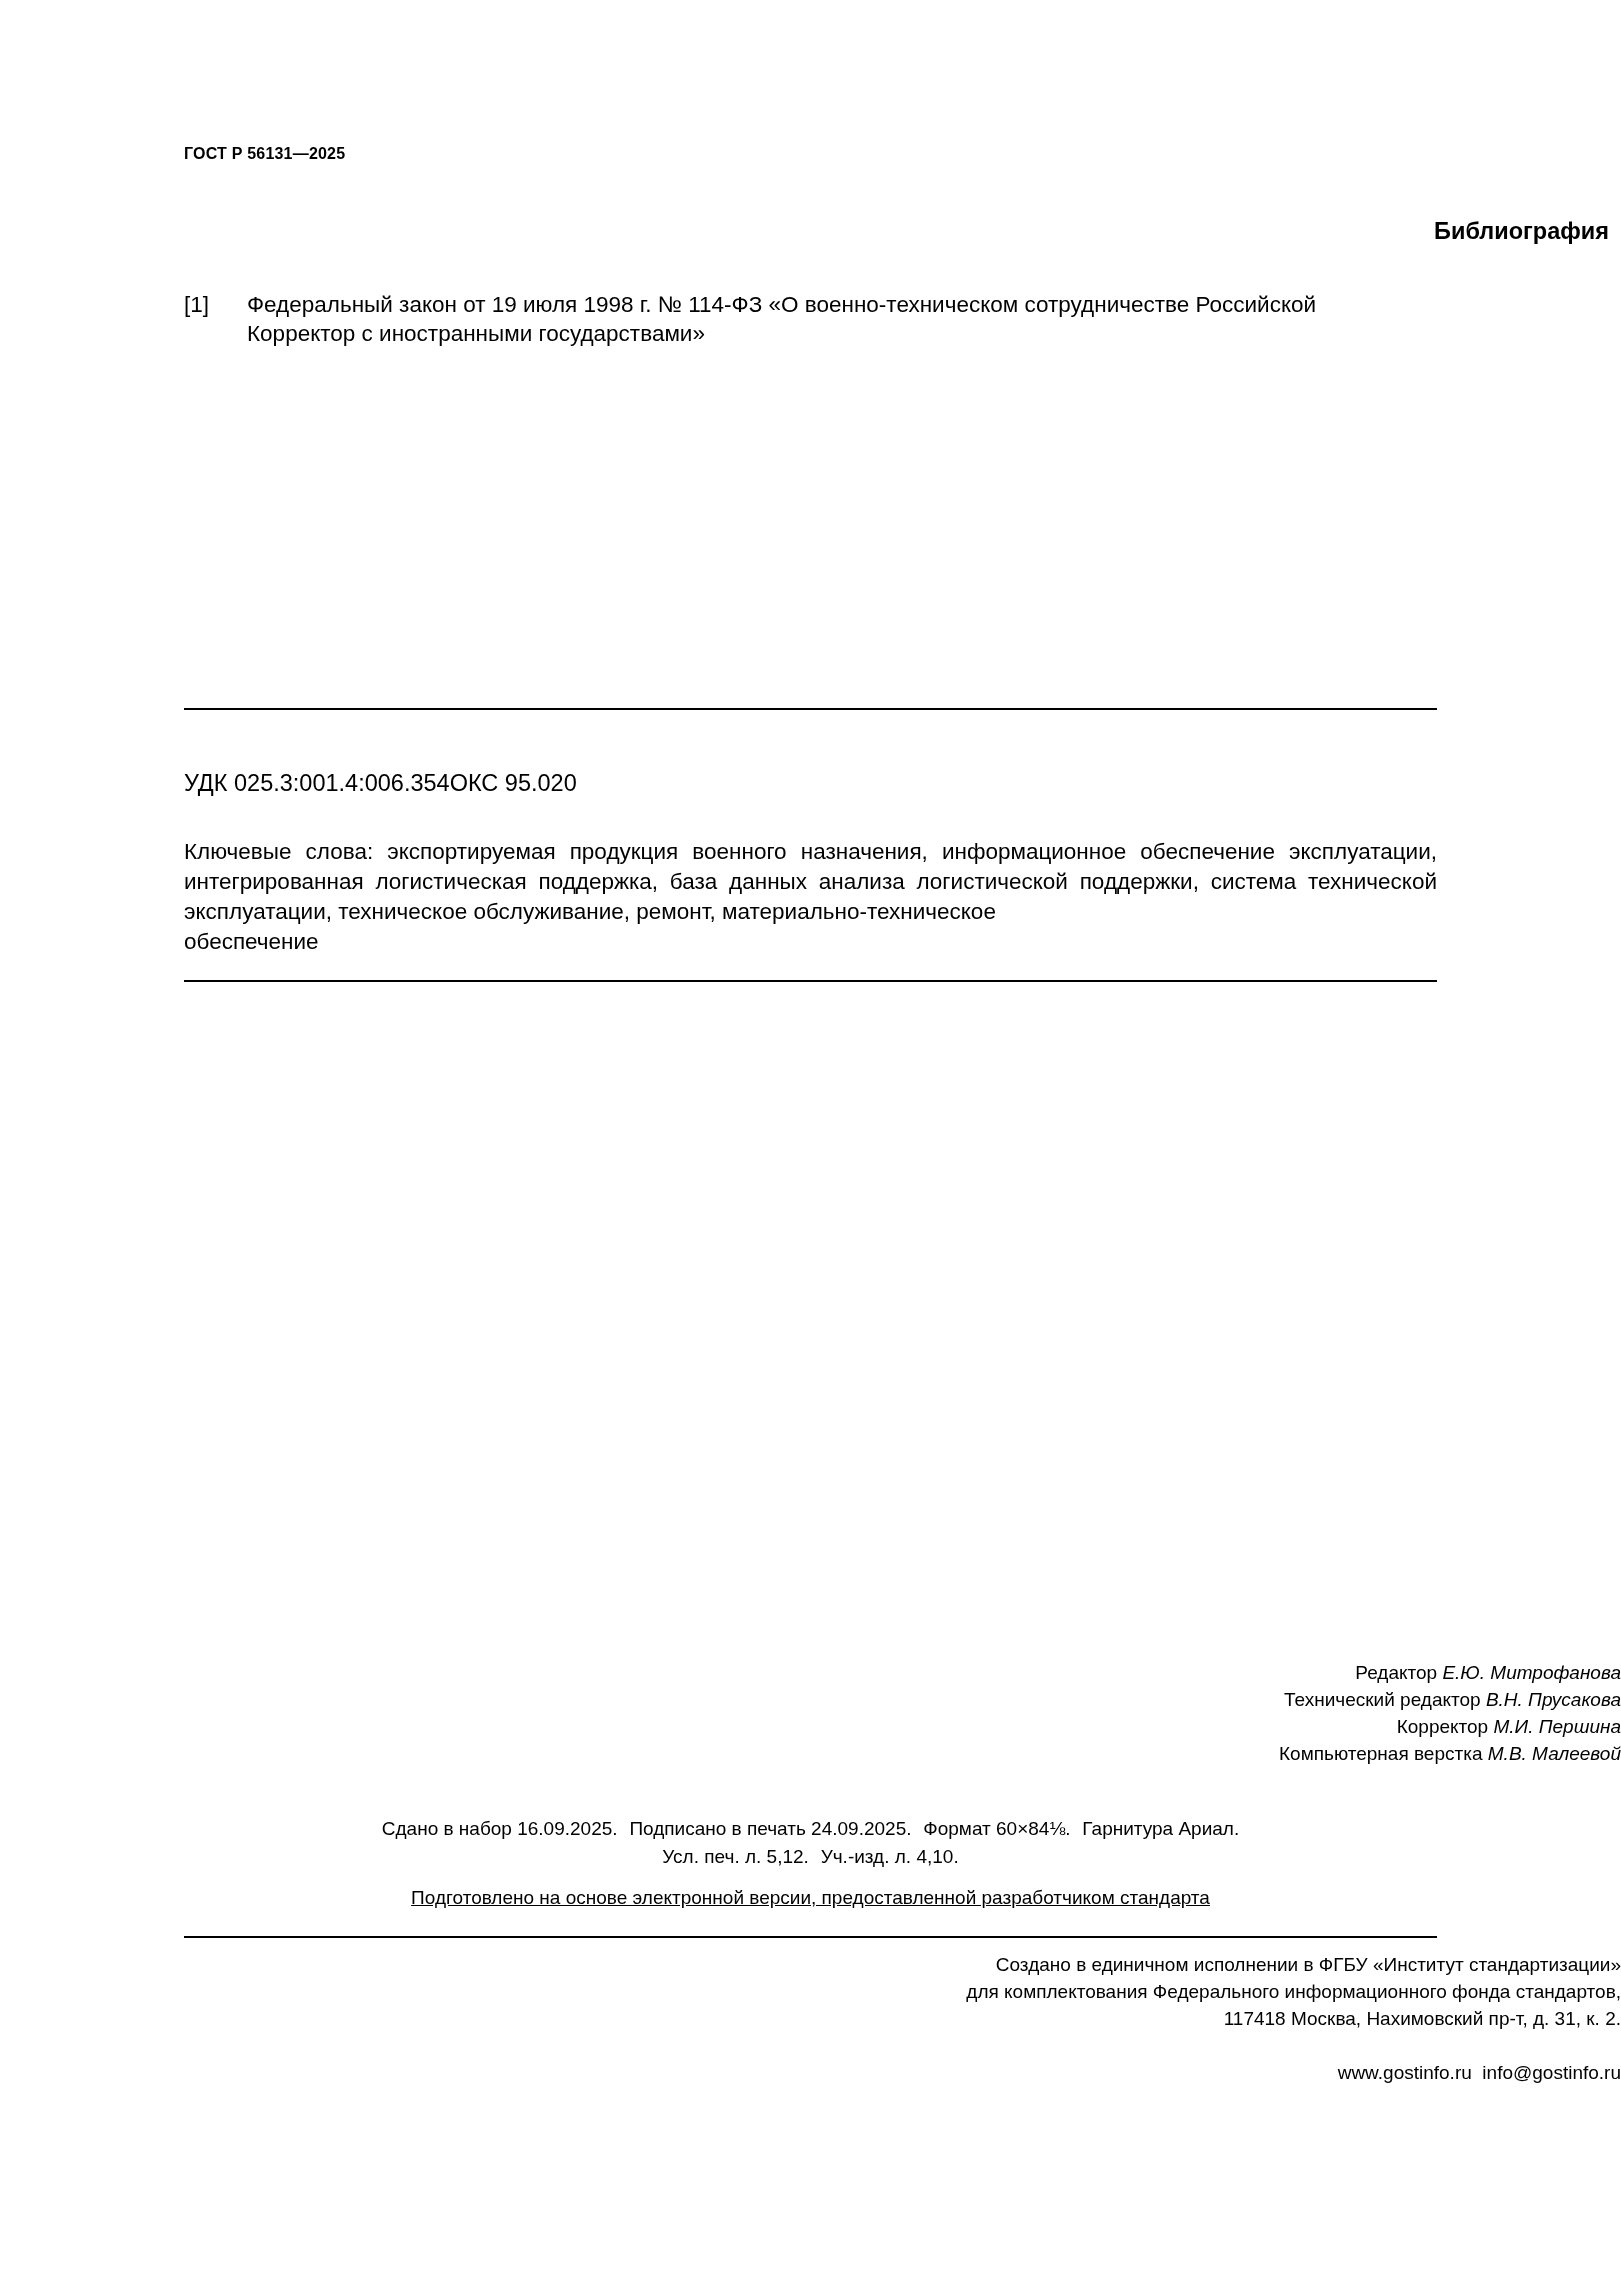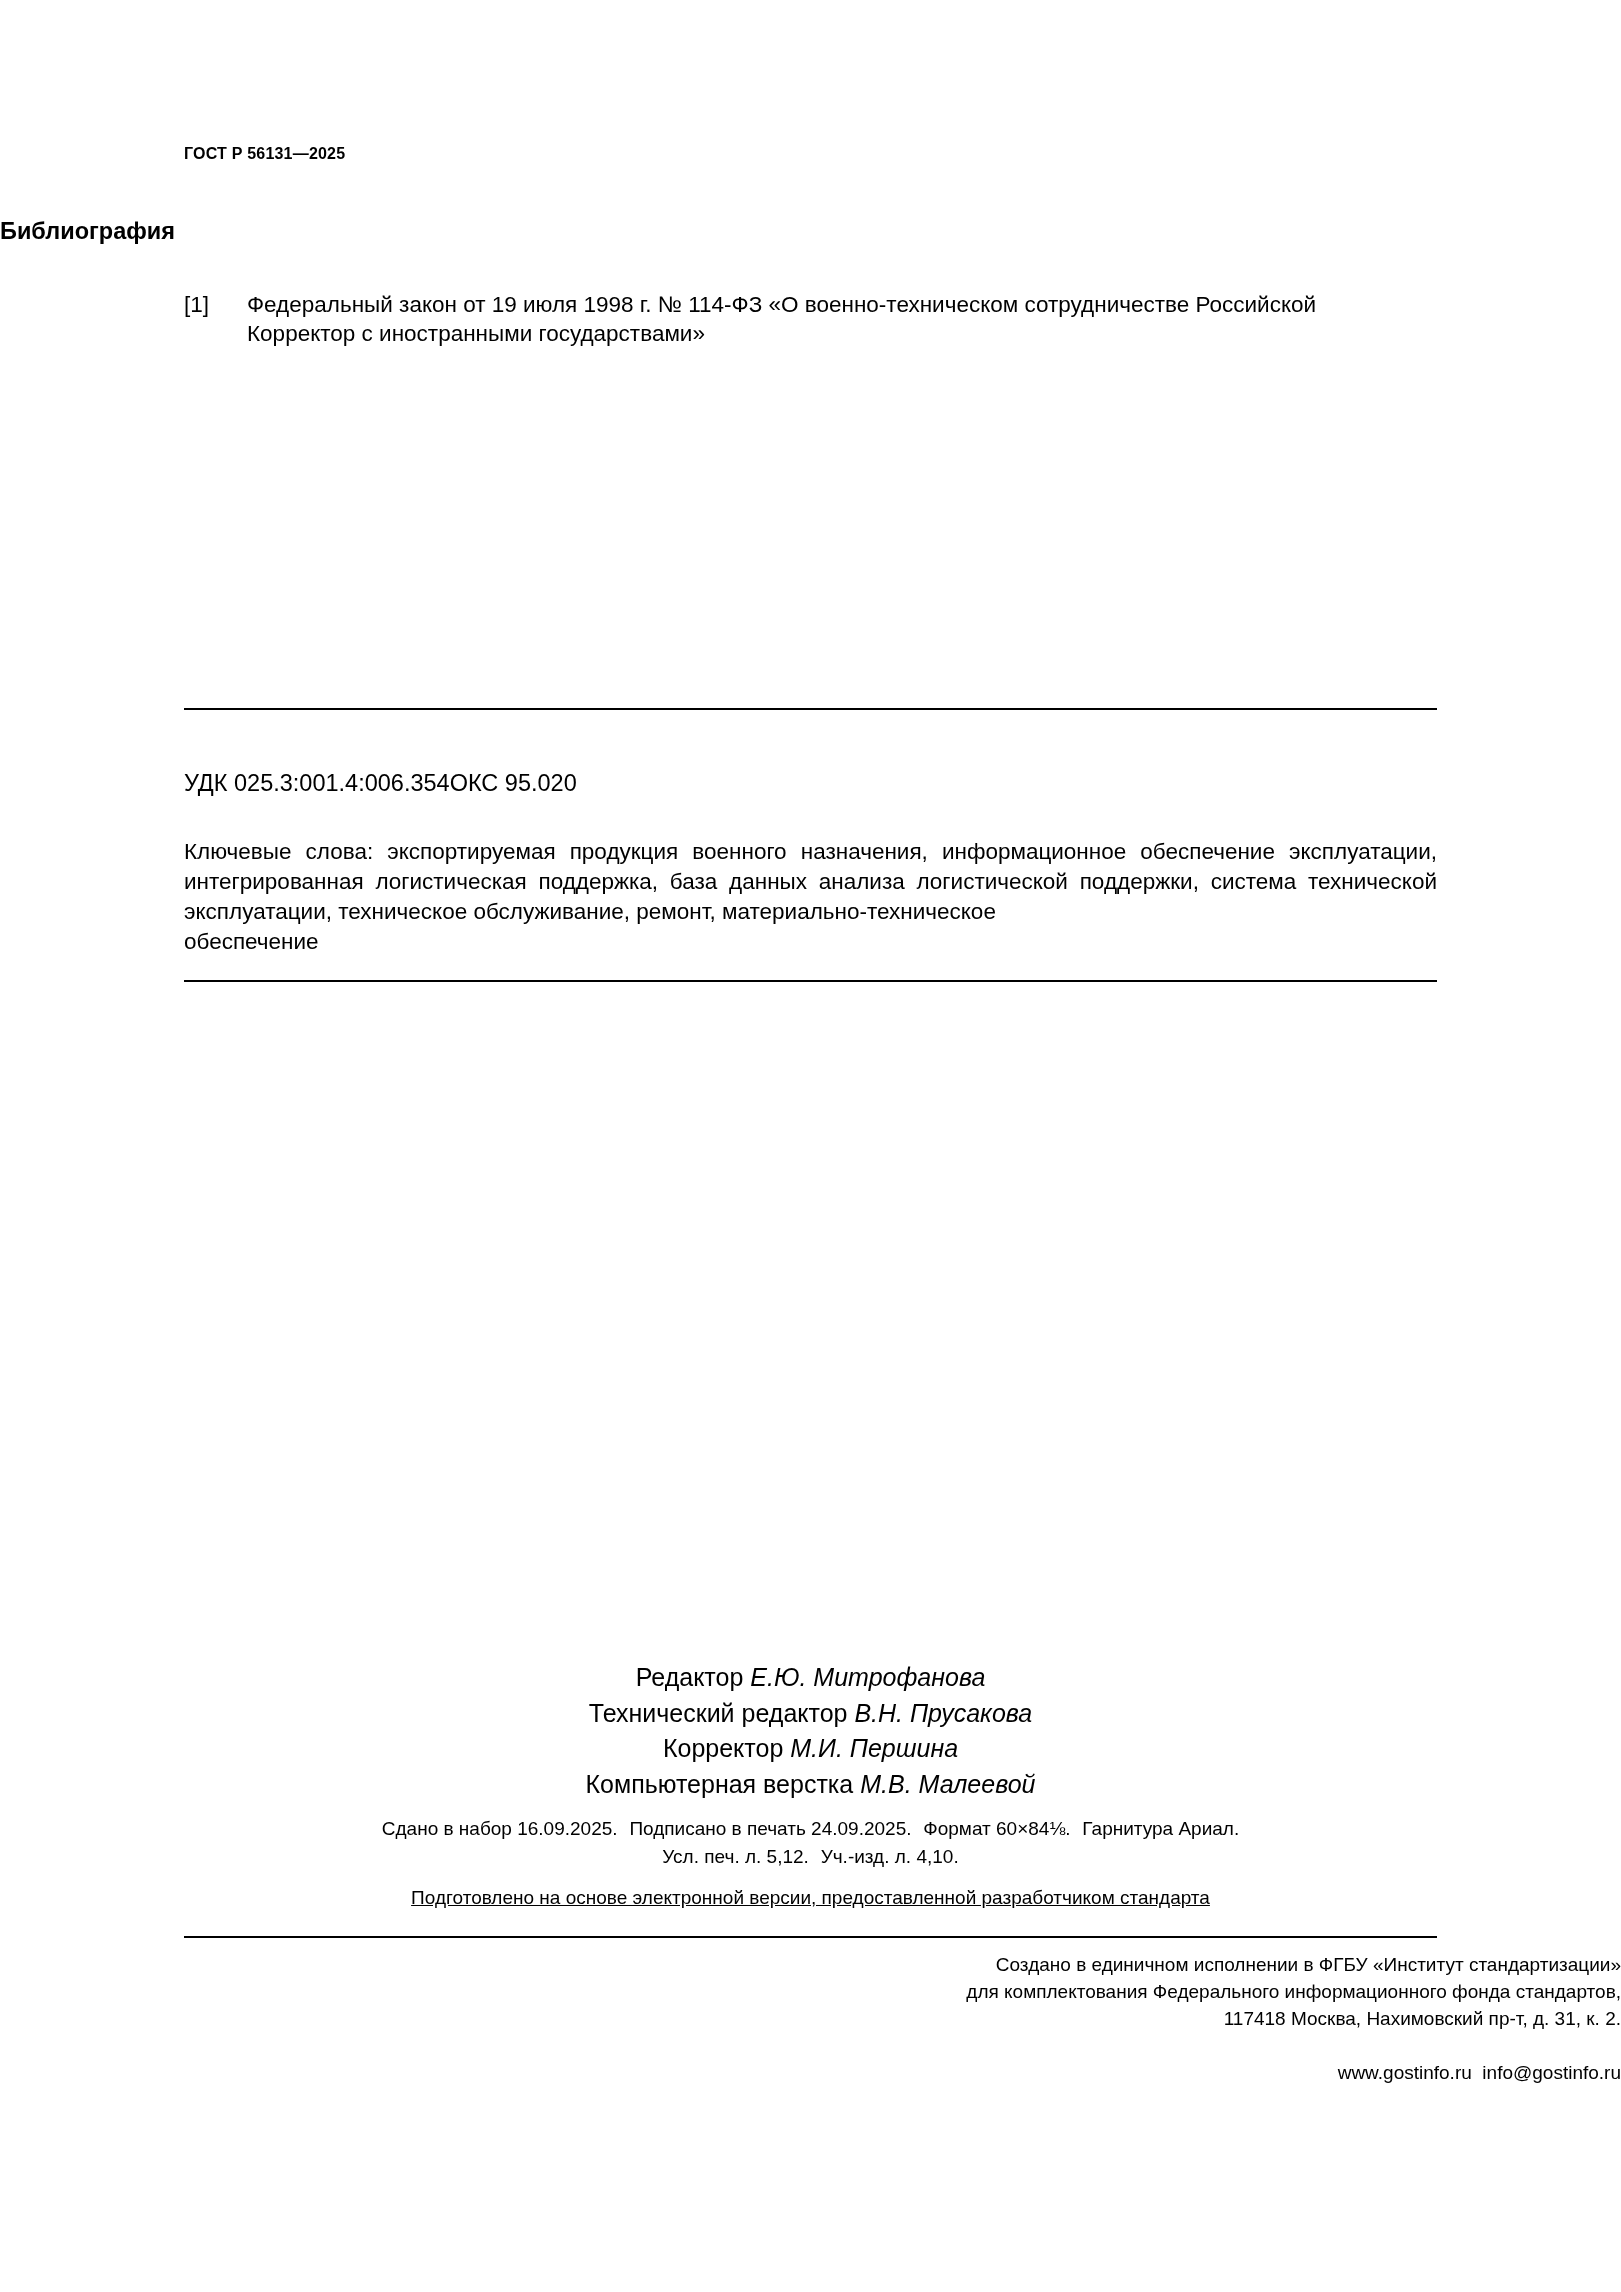--- a/index.html
+++ b/index.html
@@ -32,21 +32,21 @@
     letter-spacing: 0.2px;
     white-space: nowrap;
   }
 
   
   .biblio-title {
     position: absolute;
     left: 0;
     right: 12px;
     top: 218px;
-    text-align: left;
+    text-align: right;
     font-size: 23.5px;
     font-weight: bold;
   }
 
   .biblio-list {
     position: absolute;
     left: 184px;
     top: 290px;
     width: 1253px;
   }
@@ -109,22 +109,22 @@
     display: block;
     text-align: left;
   }
 
   
   .imprint {
     position: absolute;
     left: 0;
     right: 0;
     top: 1660px;
-    text-align: center;
-    font-size: 25px;
+    text-align: right;
+    font-size: 19px;
     line-height: 1.42;
   }
   .imprint .nm { font-style: italic; }
 
   
   .print-details {
     position: absolute;
     left: 0;
     right: 0;
     top: 1815px;

